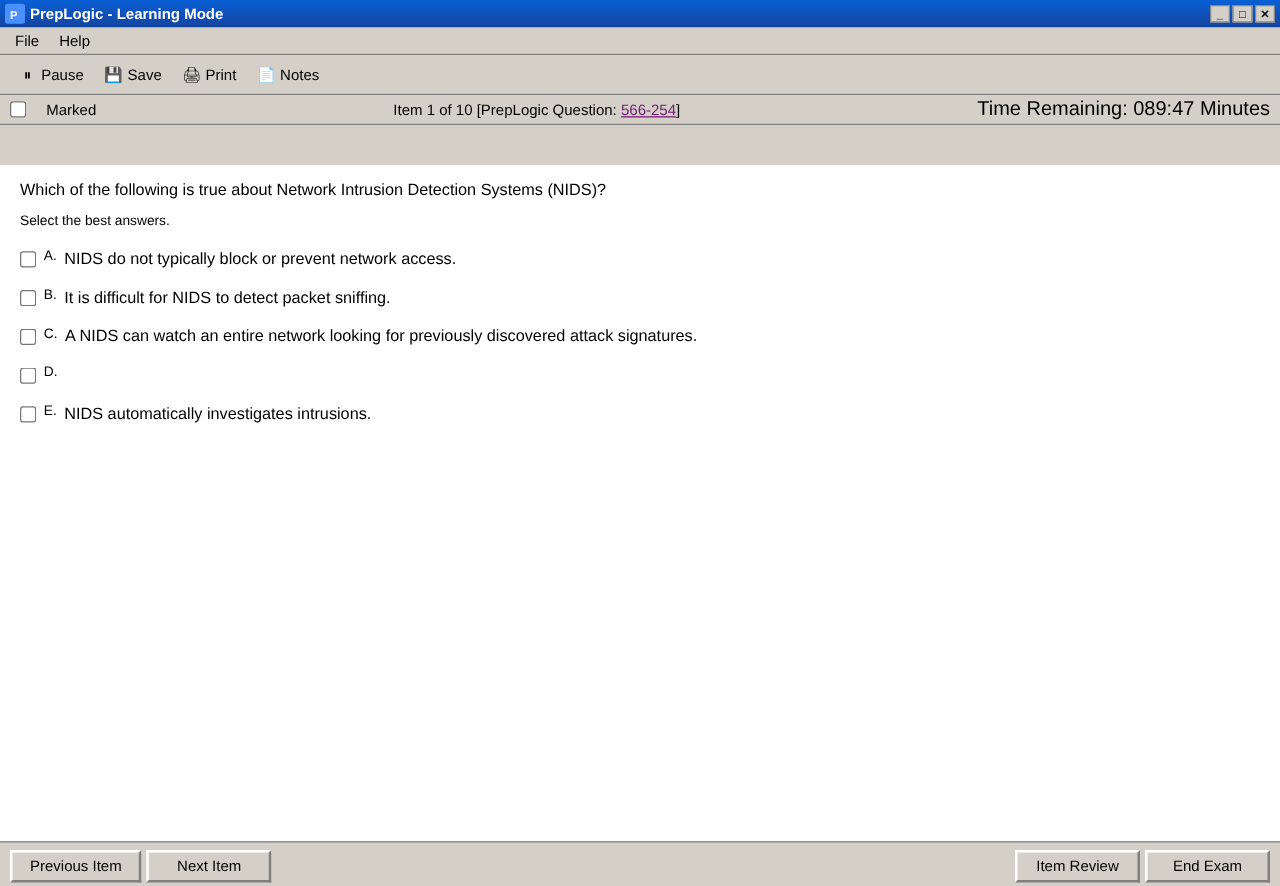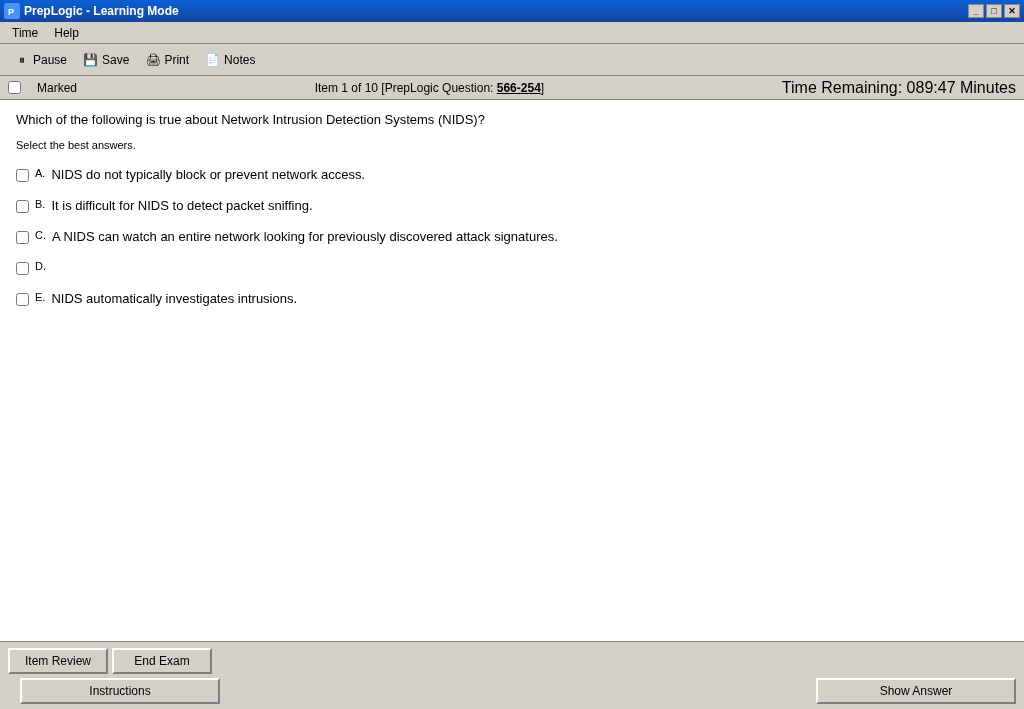--- a/index.html
+++ b/index.html
@@ -61,21 +61,21 @@
       background: #d4d0c8;
       height: 24px;
       display: flex;
       align-items: center;
       justify-content: space-between;
       padding: 0 8px;
       border-bottom: 1px solid #808080;
     }
     #marked-checkbox { display: flex; align-items: flex-start; gap: 16px; font-size: 12px; }
     #item-info { font-size: 12px; text-align: center; flex: 1; }
-    #item-info a { color: #000000; text-decoration: underline; font-weight: bold; }
+    #item-info a { color: #701a75; text-decoration: underline; }
     #time-remaining { font-size: 16px; }
     #question-text { font-size: 13px; margin-bottom: 12px; }
     #select-instruction { font-size: 13px; margin-bottom: 16px; }
     .answer-option {
       display: flex;
       align-items: flex-start;
       gap: 6px;
       margin-bottom: 16px;
       font-size: 13px;
     }
@@ -132,21 +132,21 @@
     <span id="title-text">PrepLogic - Learning Mode</span>
   </div>
   <div id="title-controls">
     <div class="title-btn title-btn-min">_</div>
     <div class="title-btn title-btn-max">□</div>
     <div class="title-btn title-btn-close">✕</div>
   </div>
 </div>
 
 <div id="menu-bar">
-  <span class="menu-item">Time</span>
+  <span class="menu-item">File</span>
   <span class="menu-item">Help</span>
 </div>
 
 <div id="toolbar">
   <button class="toolbar-btn">
     <span class="tb-icon">⏸</span>
     <span>Pause</span>
   </button>
   <button class="toolbar-btn">
     <span class="tb-icon">💾</span>
@@ -166,21 +166,21 @@
   <div id="marked-checkbox">
     <input type="checkbox" style="">
     <label>Marked</label>
   </div>
   <div id="item-info">
     <span>Item 1 of 10  [PrepLogic Question: </span><a href="#">566-254</a><span>]</span>
   </div>
   <div id="time-remaining">Time Remaining: 089:47 Minutes</div>
 </div>
 
-<div id="main-content" style="padding: 12px 16px; background: white; height: calc(709px - 22px - 22px - 32px - 24px - 68px); overflow-y: auto;">
+<div id="main-content" style="padding: 12px 16px; background: white; height: calc(709px - 22px - 22px - 32px - 24px - 68px); overflow-y: auto; margin-top: 32px;">
   <p id="question-text" style="font-size:13px; margin-bottom: 12px;">Which of the following is true about Network Intrusion Detection Systems (NIDS)?</p>
   <p id="select-instruction" style="font-size:11px; margin-bottom: 16px;">Select the best answers.</p>
 
   <div class="answer-option">
     <input type="checkbox" style="">
     <sup class="option-label">A.</sup>
     <span>NIDS do not typically block or prevent network access.</span>
   </div>
   <div class="answer-option">
     <input type="checkbox" style="">
@@ -198,20 +198,24 @@
   </div>
   <div class="answer-option">
     <input type="checkbox" style="">
     <sup class="option-label">E.</sup>
     <span>NIDS automatically investigates intrusions.</span>
   </div>
 </div>
 
 <div id="bottom-bar">
   <div id="bottom-row1">
+    <div id="left-btns">
+      <button class="btn-3d">Previous Item</button>
+      <button class="btn-3d">Next Item</button>
+    </div>
     <div id="right-btns">
       <button class="btn-3d">Item Review</button>
       <button class="btn-3d">End Exam</button>
     </div>
   </div>
   <div id="bottom-row2">
     <div id="left-btns2">
       <button class="btn-3d" style="min-width:200px;margin-left:12px;">Instructions</button>
     </div>
     <div id="right-btns2">

